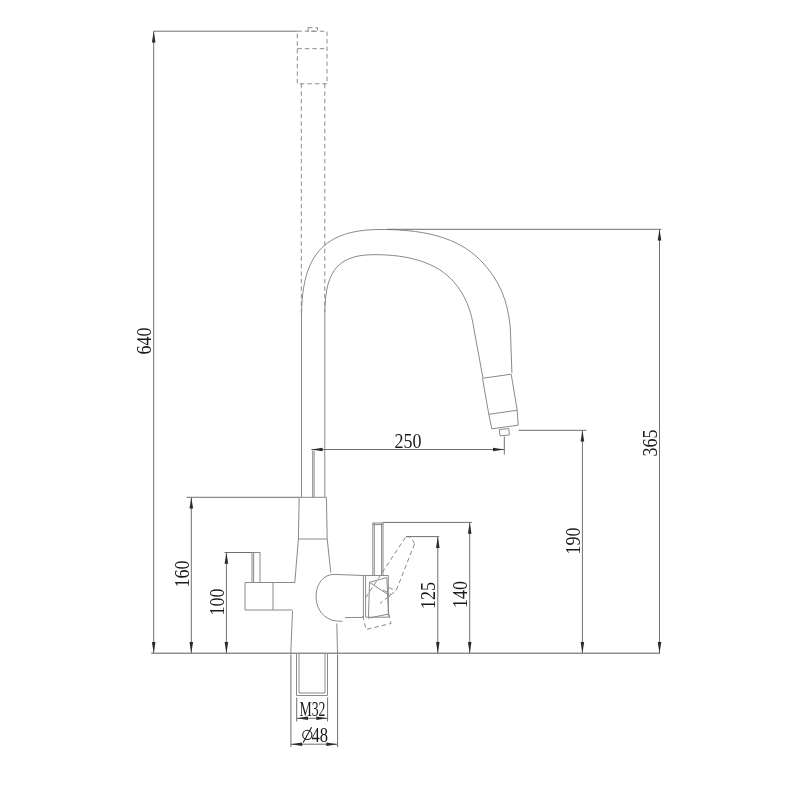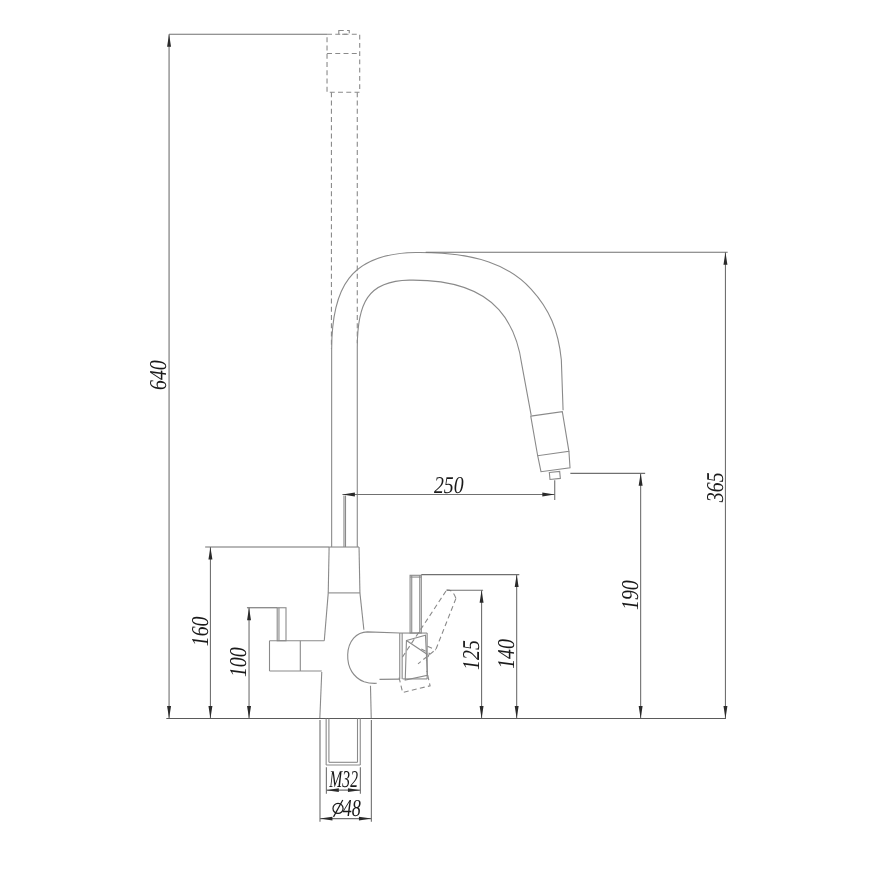--- a/index.html
+++ b/index.html
@@ -1,16 +1,16 @@
 <!DOCTYPE html>
 <html><head>
 <meta charset="utf-8">
 <style>
 html,body{margin:0;padding:0;background:#ffffff;}
-#page{width:800px;height:800px;position:relative;background:#ffffff;font-style:italic;}
+#page{width:800px;height:800px;position:relative;background:#ffffff;}
 svg{position:absolute;top:0;left:0;}
 text{font-family:"Liberation Serif", serif;fill:#1a1a1a;}
 .geo{stroke:#8a8a8a;stroke-width:1;fill:none;}
 .dim{stroke:#707070;stroke-width:1;fill:none;}
 .dsh{stroke:#8a8a8a;stroke-width:1;fill:none;stroke-dasharray:4.5,3;}
 .arr{fill:#2a2a2a;stroke:none;}
 </style>
 </head>
 <body>
 <div id="page">

